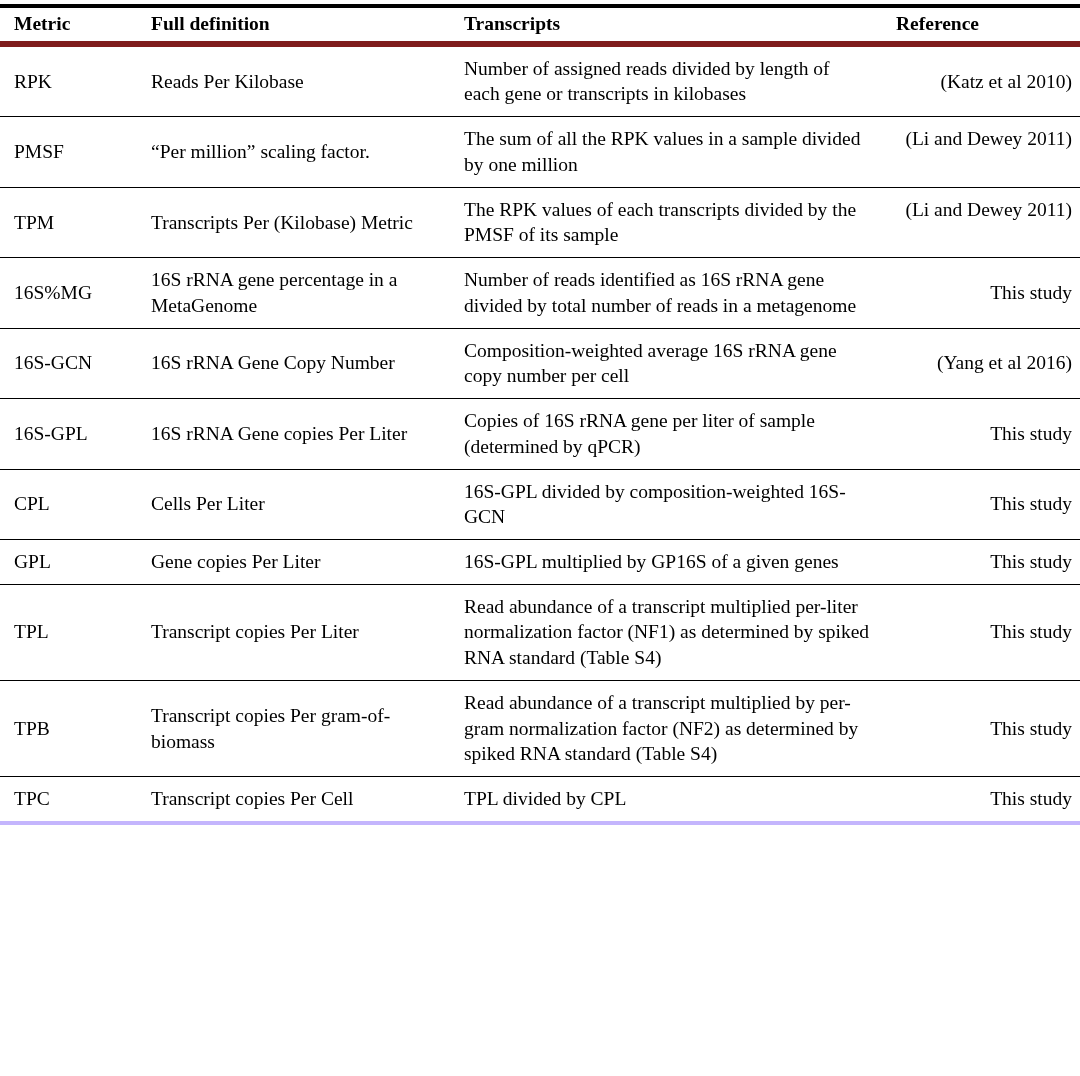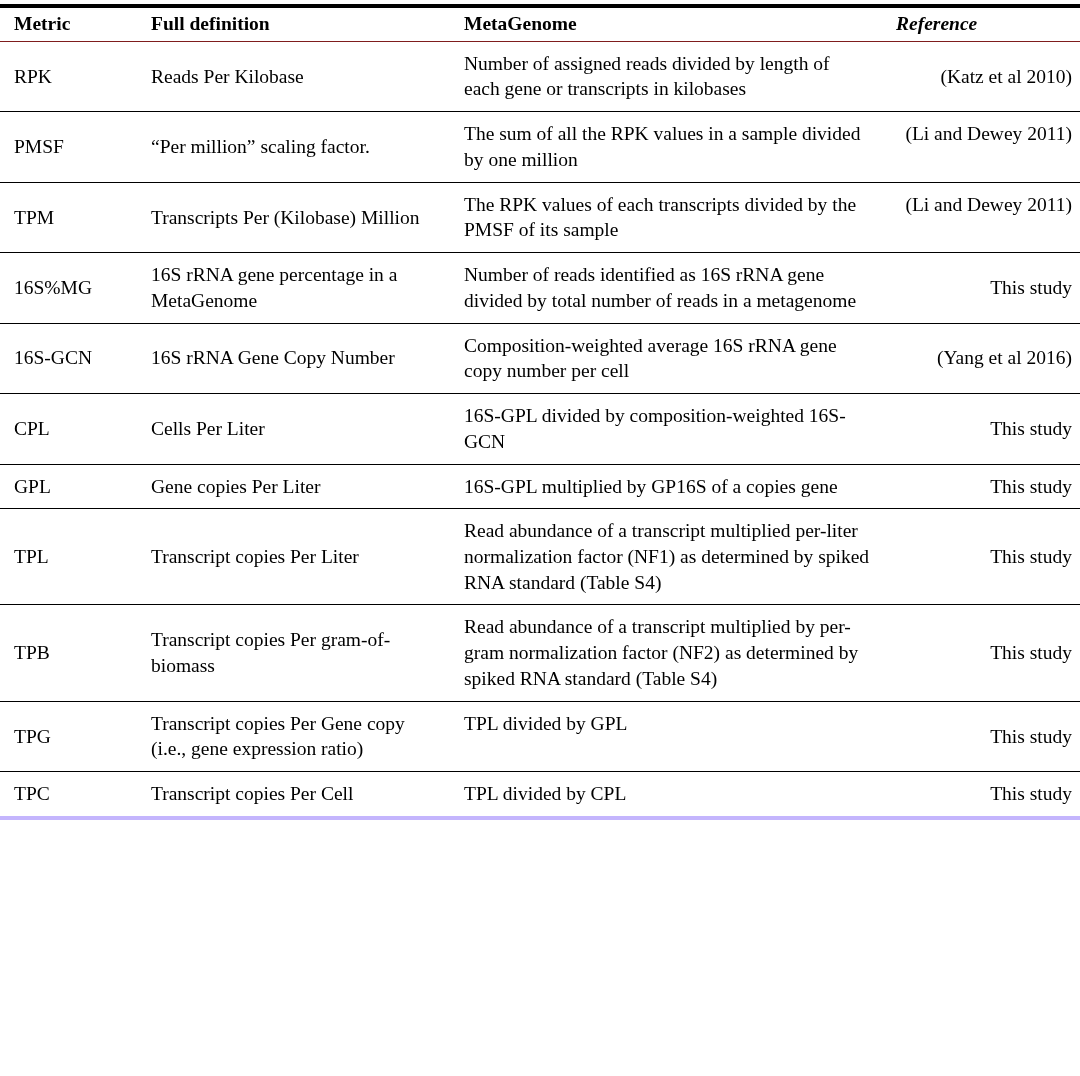--- a/index.html
+++ b/index.html
@@ -38,26 +38,26 @@
   
   table.metrics-table { border-top: 4px solid #000; }
 
   thead th {
     font-weight: bold;
     text-align: left;
     vertical-align: bottom;
     padding: 3px 8px 4px 0;
     font-size: 19.5px;
     
-    border-bottom: 1px solid #7f1d1d;
+    border-bottom: 6px solid #7f1d1d;
   }
   thead th.h-metric     { padding-left: 14px; }
   thead th.h-full       { padding-left: 8px; margin-left: 40px; }
   thead th.h-definition { padding-left: 8px; }
-  thead th.h-reference  { padding-left: 10px; font-style: italic; }
+  thead th.h-reference  { padding-left: 10px; }
 
   tbody td {
     border-bottom: 1.6px solid #000;
     padding: 9px 8px 9px 0;
     vertical-align: middle;
   }
   tbody td.metric {
     padding-left: 14px;
     white-space: nowrap;
     margin-top: 33px;
@@ -94,86 +94,86 @@
     <colgroup>
       <col class="c-metric">
       <col class="c-full">
       <col class="c-definition">
       <col class="c-reference">
     </colgroup>
     <thead>
       <tr>
         <th class="h-metric">Metric</th>
         <th class="h-full">Full definition</th>
-        <th class="h-definition">MetaGenome</th>
+        <th class="h-definition">Transcripts</th>
         <th class="h-reference">Reference</th>
       </tr>
     </thead>
     <tbody id="table-body">
         <tr>
           <td class="metric">RPK</td>
           <td class="full wsp">Reads Per Kilobase</td>
           <td class="definition">Number of assigned reads divided by length of each gene or transcripts in kilobases</td>
           <td class="reference">(Katz et al 2010)</td>
         </tr>
         <tr>
           <td class="metric">PMSF</td>
           <td class="full wsp">“Per million” scaling factor.</td>
           <td class="definition">The sum of all the RPK values in a sample divided by one million</td>
           <td class="reference top">(Li and Dewey 2011)</td>
         </tr>
         <tr>
           <td class="metric">TPM</td>
-          <td class="full wsp">Transcripts Per (Kilobase) Million</td>
+          <td class="full wsp">Transcripts Per (Kilobase) Metric</td>
           <td class="definition">The RPK values of each transcripts divided by the PMSF of its sample</td>
           <td class="reference top">(Li and Dewey 2011)</td>
         </tr>
         <tr>
           <td class="metric">16S%MG</td>
           <td class="full wsp">16S rRNA gene percentage in a MetaGenome</td>
           <td class="definition">Number of reads identified as 16S rRNA gene divided by total number of reads in a metagenome</td>
           <td class="reference">This study</td>
         </tr>
         <tr>
           <td class="metric">16S-GCN</td>
           <td class="full wsp">16S rRNA Gene Copy Number</td>
           <td class="definition">Composition-weighted average 16S rRNA gene copy number per cell</td>
           <td class="reference">(Yang et al 2016)</td>
         </tr>
         <tr>
+          <td class="metric">16S-GPL</td>
+          <td class="full wsp">16S rRNA Gene copies Per Liter</td>
+          <td class="definition">Copies of 16S rRNA gene per liter of sample (determined by qPCR)</td>
+          <td class="reference">This study</td>
+        </tr>
+        <tr>
           <td class="metric">CPL</td>
           <td class="full wsp">Cells Per Liter</td>
           <td class="definition">16S-GPL divided by composition-weighted 16S-GCN</td>
           <td class="reference">This study</td>
         </tr>
         <tr>
           <td class="metric">GPL</td>
           <td class="full wsp">Gene copies Per Liter</td>
-          <td class="definition">16S-GPL multiplied by GP16S of a copies gene</td>
+          <td class="definition">16S-GPL multiplied by GP16S of a given genes</td>
           <td class="reference">This study</td>
         </tr>
         <tr>
           <td class="metric">TPL</td>
           <td class="full wsp">Transcript copies Per Liter</td>
           <td class="definition">Read abundance of a transcript multiplied per-liter normalization factor (NF1) as determined by spiked RNA standard (Table S4)</td>
           <td class="reference">This study</td>
         </tr>
         <tr>
           <td class="metric">TPB</td>
           <td class="full wsp">Transcript copies Per gram-of-biomass</td>
           <td class="definition">Read abundance of a transcript multiplied by per-gram normalization factor (NF2) as determined by spiked RNA standard (Table S4)</td>
           <td class="reference">This study</td>
         </tr>
         <tr>
-          <td class="metric">TPG</td>
-          <td class="full wsp">Transcript copies Per Gene copy    (i.e., gene expression ratio)</td>
-          <td class="definition">TPL divided by GPL</td>
-          <td class="reference">This study</td>
-        </tr>
-        <tr>
           <td class="metric">TPC</td>
           <td class="full wsp">Transcript copies Per Cell</td>
           <td class="definition">TPL divided by CPL</td>
           <td class="reference">This study</td>
         </tr>
       </tbody>
   </table>
 </div>
 
 </body></html>

